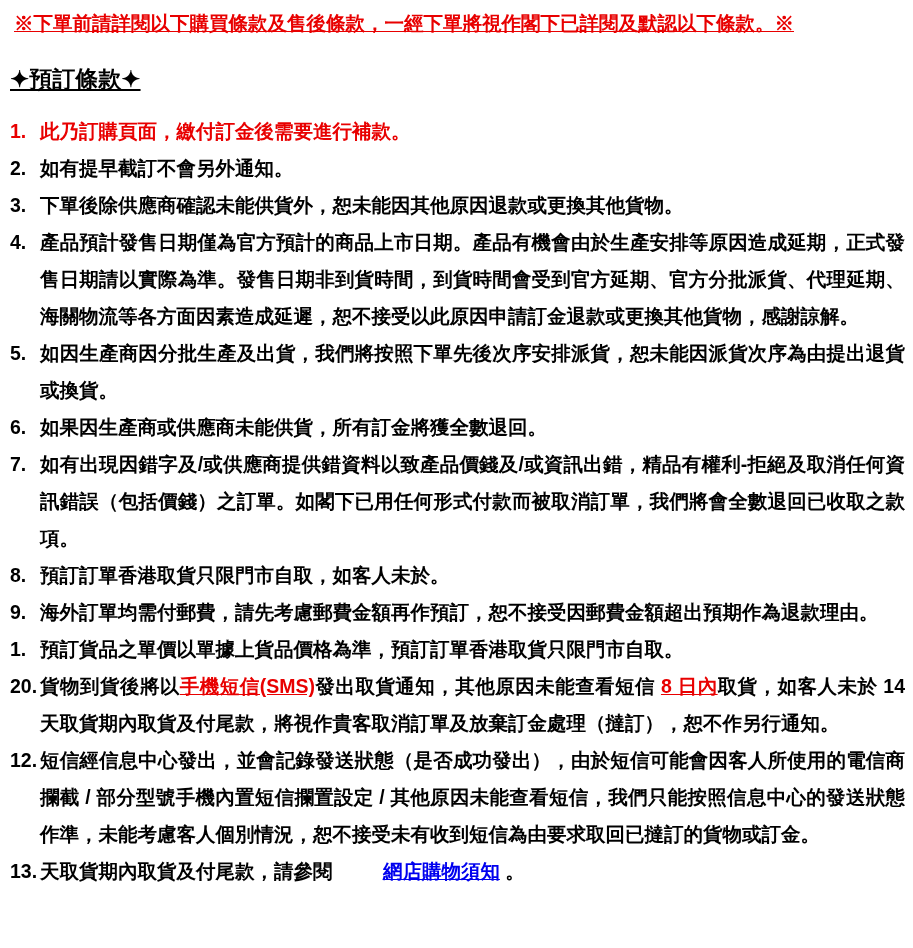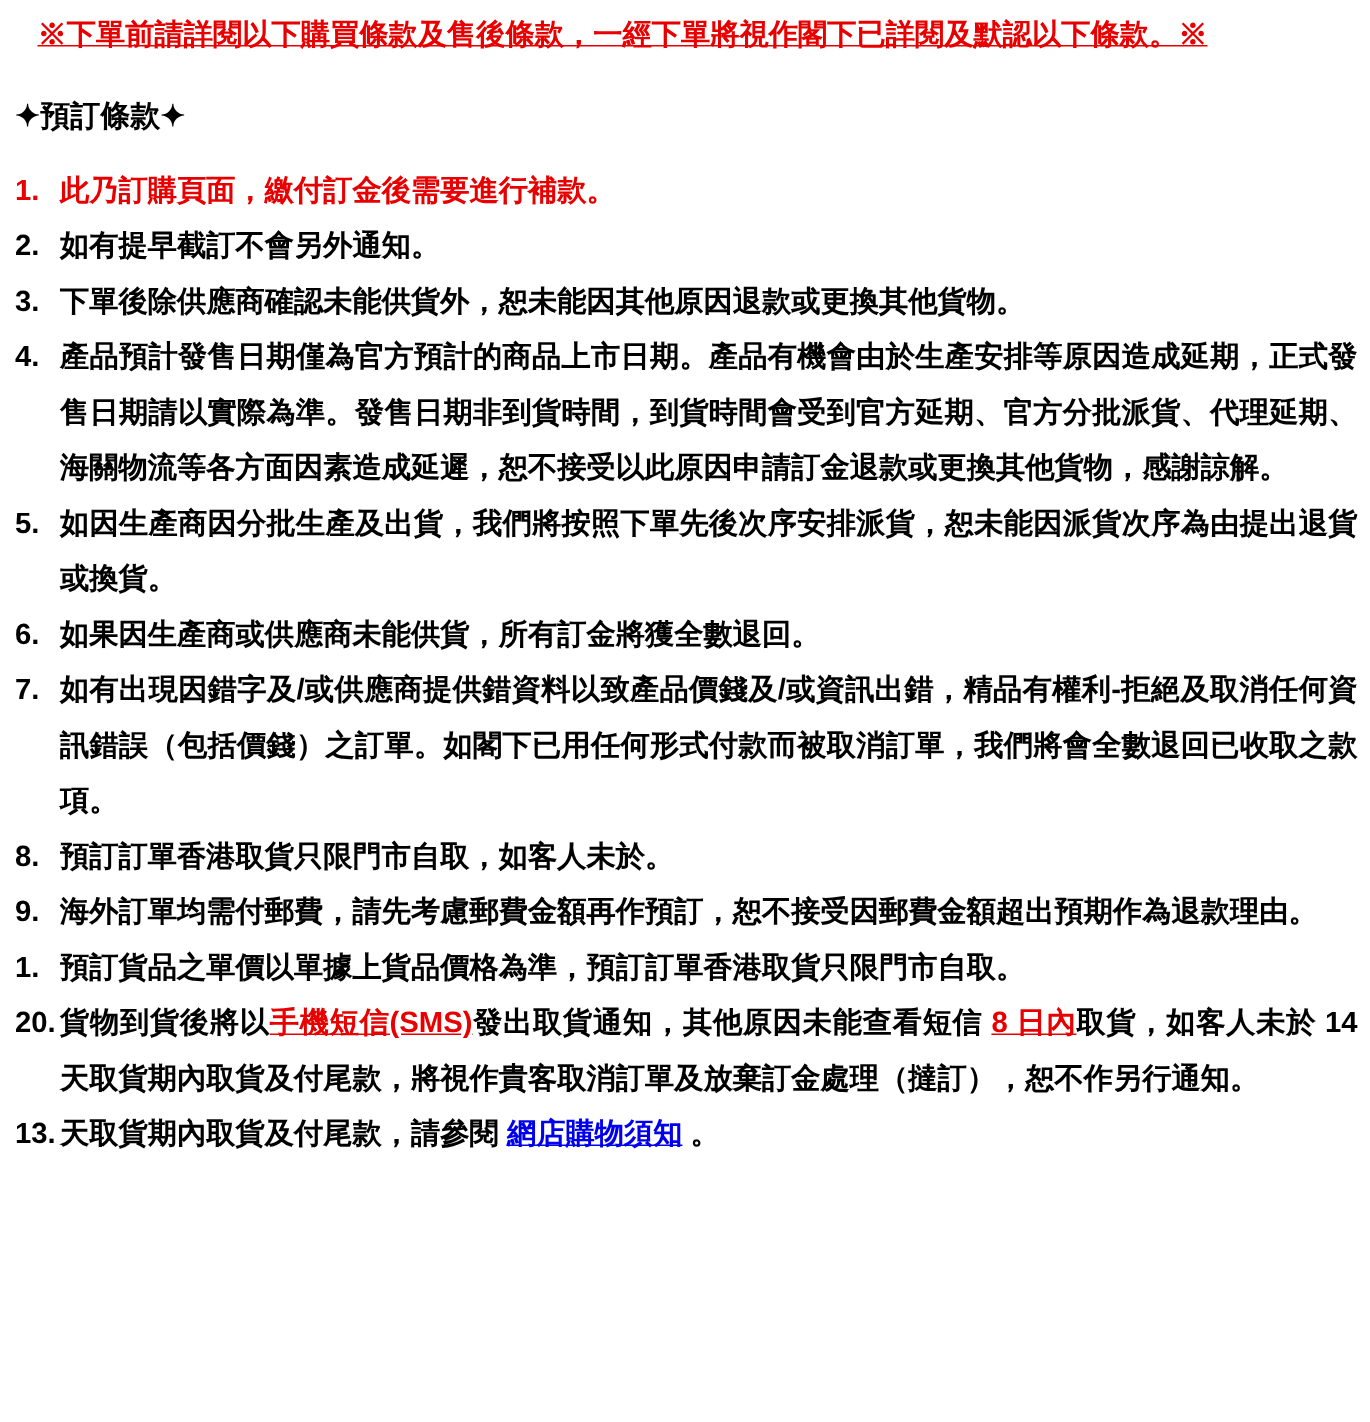--- a/index.html
+++ b/index.html
@@ -22,25 +22,26 @@
     color: var(--text);
   }
   .wrap {
     padding: 8px 8px 24px 10px;
   }
   .notice {
     color: var(--red);
     font-size: 19.5px;
     line-height: 1.55;
     text-decoration: underline;
-    margin: 0 0 26px 15px;
+    margin: 0 0 26px 4px;
   }
   .section-title {
     color: var(--text);
-    font-size: 20px;
+    font-size: 23px;
+    text-decoration: underline;
     margin: 0 0 18px 0;
   }
   .terms {
     margin: 0;
   }
   .term {
     display: flex;
     font-size: 19.5px;
     line-height: 37px;
   }
@@ -57,20 +58,21 @@
   .seg-normal { }
   .seg-red-underline {
     color: var(--red);
     text-decoration: underline;
   }
   a.seg-link {
     color: var(--link);
     text-decoration: underline;
     font-weight: bold;
     cursor: pointer;
+    margin-left: 45px;
   }
 </style>
 </head>
 <body>
 
 <div class="wrap">
   <div class="notice">※下單前請詳閱以下購買條款及售後條款，一經下單將視作閣下已詳閱及默認以下條款。※</div>
 
   <div class="section-title">✦預訂條款✦</div>
 
@@ -113,17 +115,21 @@
       </div>
       <div class="term">
         <span class="term-num">1.</span>
         <div class="term-text"><span class="seg-normal">預訂貨品之單價以單據上貨品價格為準，預訂訂單香港取貨只限門市自取。</span></div>
       </div>
       <div class="term">
         <span class="term-num">20.</span>
         <div class="term-text"><span class="seg-normal">貨物到貨後將以</span><span class="seg-red-underline">手機短信(SMS)</span><span class="seg-normal">發出取貨通知，其他原因未能查看短信 </span><span class="seg-red-underline">8 日內</span><span class="seg-normal">取貨，如客人未於 14 天取貨期內取貨及付尾款，將視作貴客取消訂單及放棄訂金處理（撻訂），恕不作另行通知。</span></div>
       </div>
       <div class="term">
+        <span class="term-num">12.</span>
+        <div class="term-text"><span class="seg-normal">短信經信息中心發出，並會記錄發送狀態（是否成功發出），由於短信可能會因客人所使用的電信商攔截 / 部分型號手機內置短信攔置設定 / 其他原因未能查看短信，我們只能按照信息中心的發送狀態作準，未能考慮客人個別情況，恕不接受未有收到短信為由要求取回已撻訂的貨物或訂金。</span></div>
+      </div>
+      <div class="term">
         <span class="term-num">13.</span>
         <div class="term-text"><span class="seg-normal">天取貨期內取貨及付尾款，請參閱 </span><a href="#" class="seg-link">網店購物須知</a><span class="seg-normal"> 。</span></div>
       </div>
     </div>
 </div>
 
 </body></html>

